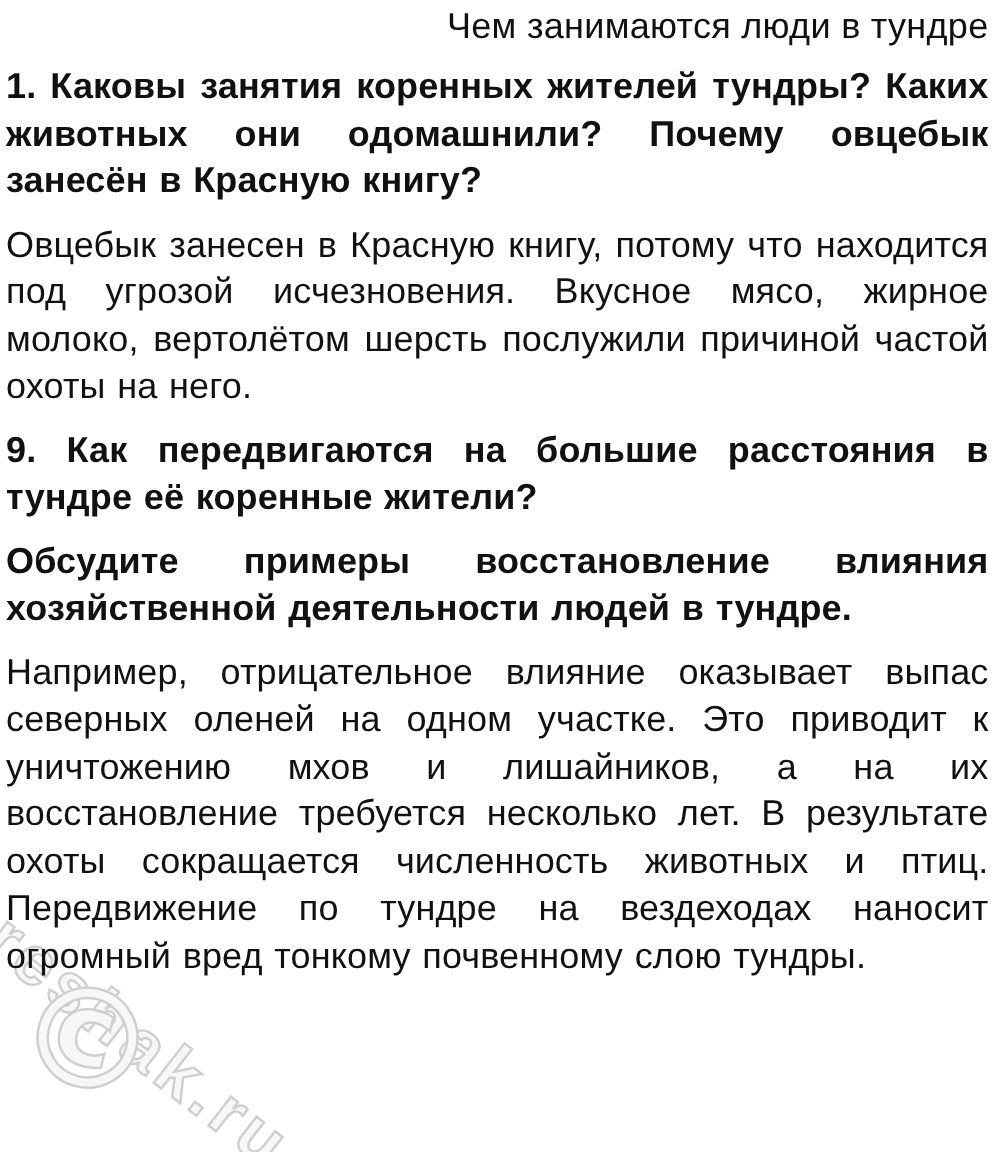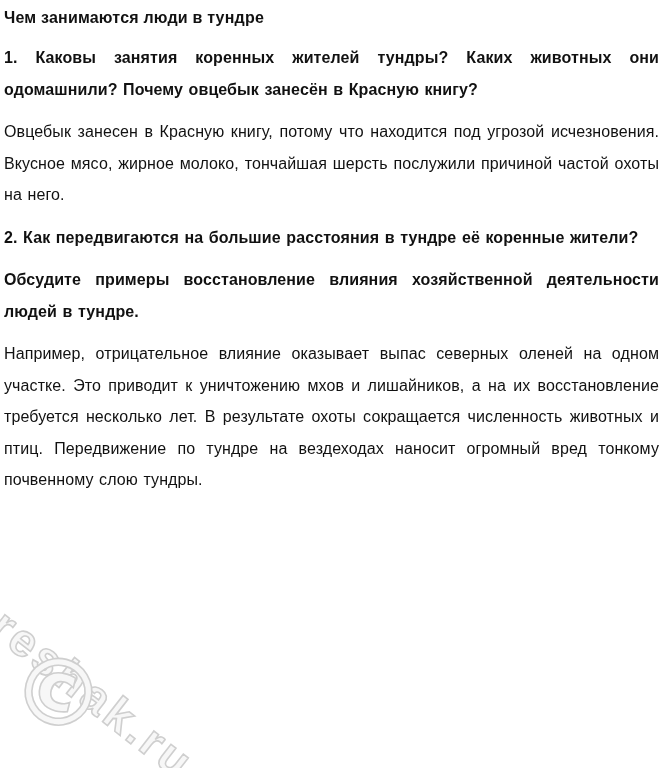--- a/index.html
+++ b/index.html
@@ -12,29 +12,29 @@
     width: 663px;
     height: 768px;
     background: #ffffff;
     overflow: hidden;
     font-family: "Liberation Sans", "DejaVu Sans", sans-serif;
     color: #111111;
     box-sizing: border-box;
     padding: 3px 4px 0 4px;
   }
   .doc-title {
-    font-size: 16px;
-    font-weight: bold;
-    text-align: left;
+    font-size: 24px;
+    font-weight: normal;
+    text-align: right;
     line-height: 30px;
     margin: 0 0 9px 0;
     letter-spacing: 0.2px;
   }
   .para {
-    font-size: 16px;
+    font-size: 24px;
     line-height: 31.5px;
     text-align: justify;
     margin: 0 0 11px 0;
     letter-spacing: 0.1px;
     word-spacing: 1px;
     position: relative;
     z-index: 2;
   }
   .para.bold {
     font-weight: bold;
@@ -70,22 +70,22 @@
 <div class="page">
 
   <div class="watermark watermark-text">reshak.ru</div>
   <div class="watermark watermark-copyright">©</div>
 
   <h1 class="doc-title">Чем занимаются люди в тундре</h1>
 
   <p class="para bold">1. Каковы занятия коренных жителей тундры? Каких животных они одомашнили? Почему овцебык занесён в Красную книгу?</p>
 
 
-  <p class="para">Овцебык занесен в Красную книгу, потому что находится под угрозой исчезновения. Вкусное мясо, жирное молоко, тончайшая шерсть послужили причиной частой охоты на него.</p>
+  <p class="para">Овцебык занесен в Красную книгу, потому что находится под угрозой исчезновения. Вкусное мясо, жирное молоко, вертолётом шерсть послужили причиной частой охоты на него.</p>
 
-  <p class="para bold">2. Как передвигаются на большие расстояния в тундре её коренные жители?</p>
+  <p class="para bold">9. Как передвигаются на большие расстояния в тундре её коренные жители?</p>
 
 
   <p class="para bold">Обсудите примеры восстановление влияния хозяйственной деятельности людей в тундре.</p>
 
   <p class="para">Например, отрицательное влияние оказывает выпас северных оленей на одном участке. Это приводит к уничтожению мхов и лишайников, а на их восстановление требуется несколько лет. В результате охоты сокращается численность животных и птиц. Передвижение по тундре на вездеходах наносит огромный вред тонкому почвенному слою тундры.</p>
 
 </div>
 
 </body></html>

